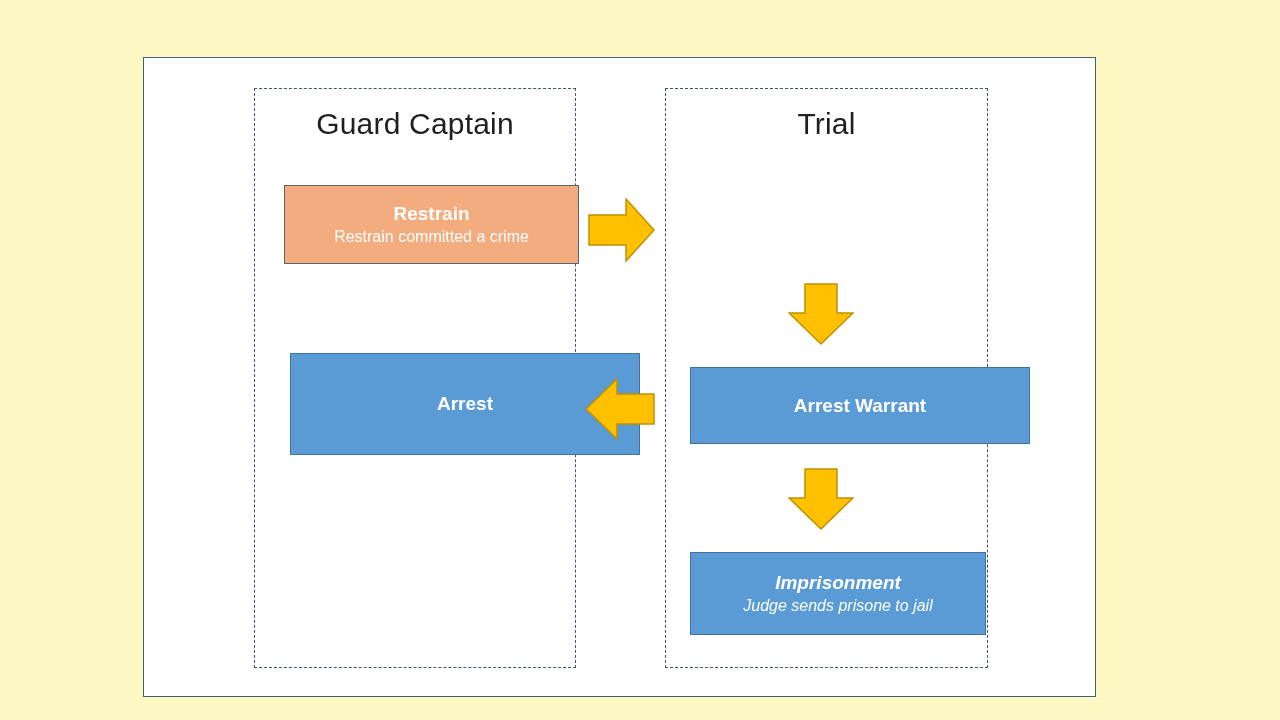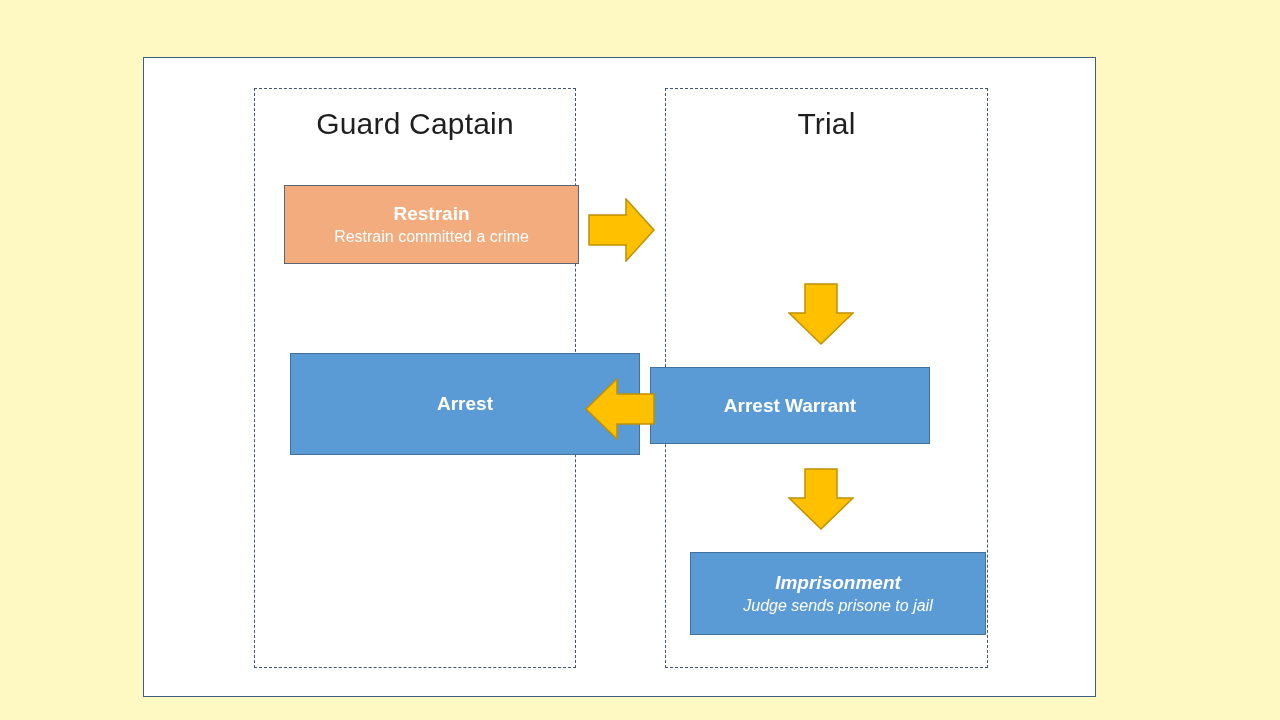--- a/index.html
+++ b/index.html
@@ -53,21 +53,21 @@
   }
   .node.blue { background: var(--blue-fill); border: 1.5px solid var(--blue-border); }
   .node.orange { background: var(--orange-fill); border: 1.5px solid var(--orange-border); }
 
   .node-title { font-size: 19px; font-weight: 700; line-height: 1.35; }
   .node-desc  { font-size: 16px; font-weight: 400; line-height: 1.38; }
 
   .node.restrain     { left: 270px; top: 185px; width: 295px; height: 79px; }
   .node.arrest       { left: 276px; top: 353px; width: 350px; height: 102px; }
   .node.trial        { left: 676px; top: 184px; width: 296px; height: 80px; }
-  .node.warrant      { left: 636px; top: 367px; width: 280px; height: 77px; }
+  .node.warrant      { left: 676px; top: 367px; width: 340px; height: 77px; }
   .node.imprisonment { left: 676px; top: 552px; width: 296px; height: 83px; font-style: italic; }
 
   .arrow { position: absolute; }
   .arrow polygon {
     fill: var(--arrow-fill);
     stroke: var(--arrow-border);
     stroke-width: 1.5;
     stroke-linejoin: miter;
   }
   .arrow.a-right { left: 588px; top: 198px; }

